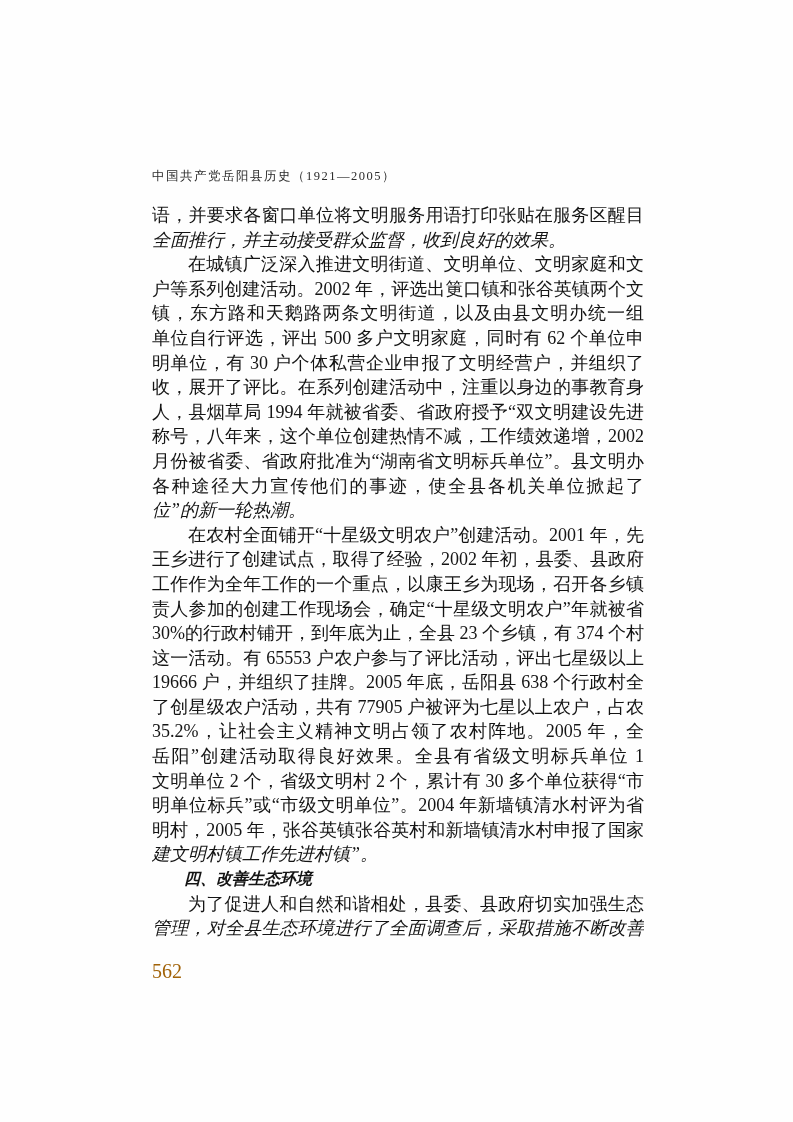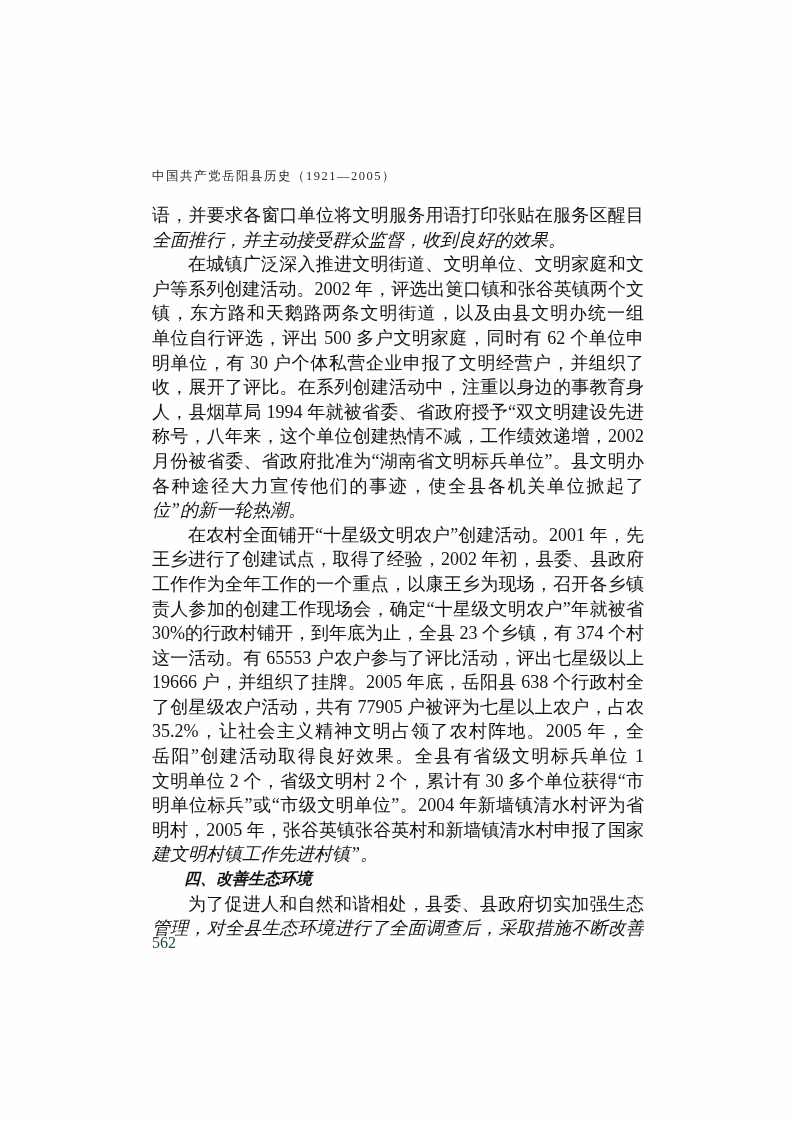--- a/index.html
+++ b/index.html
@@ -48,23 +48,23 @@
   }
   .text-line.heading {
     font-weight: bold;
     text-align-last: left;
     font-family: "Liberation Sans", "DejaVu Sans", sans-serif;
     font-size: 16px;
   }
   .page-number {
     position: absolute;
     left: 152px;
-    top: 934px;
-    font-size: 16px;
-    color: #14532d;
+    top: 960px;
+    font-size: 20px;
+    color: #a16207;
   }
 </style>
 </head>
 <body>
 
 <div class="page">
   <div class="running-header">中国共产党岳阳县历史（1921—2005）</div>
 
   <div class="body-text" id="body-text">
       <div class="text-line">语，并要求各窗口单位将文明服务用语打印张贴在服务区醒目位置，</div>

